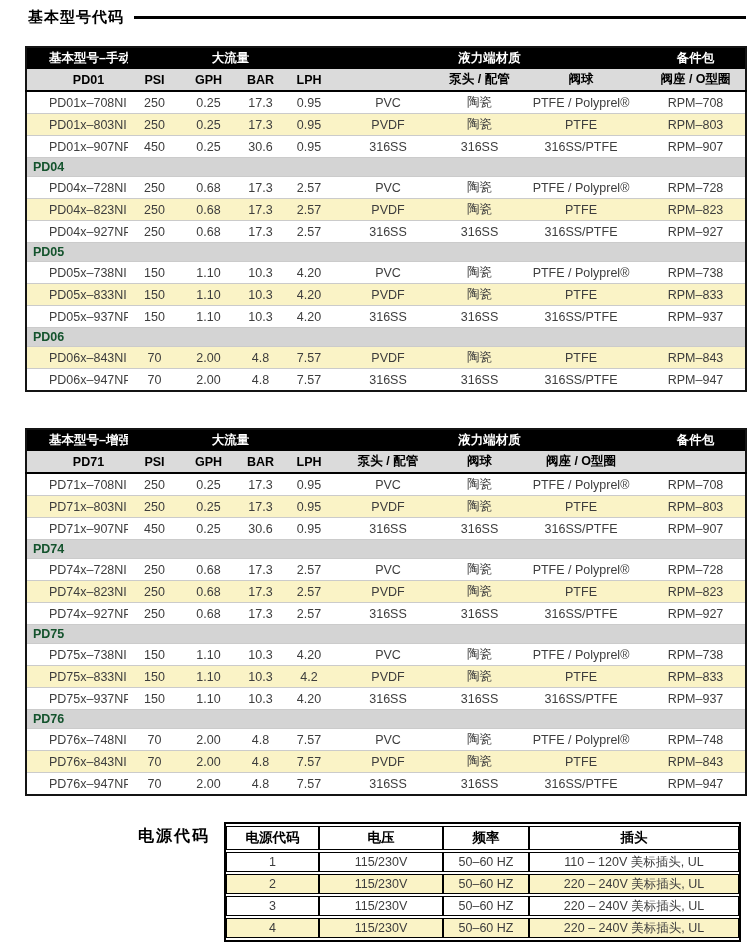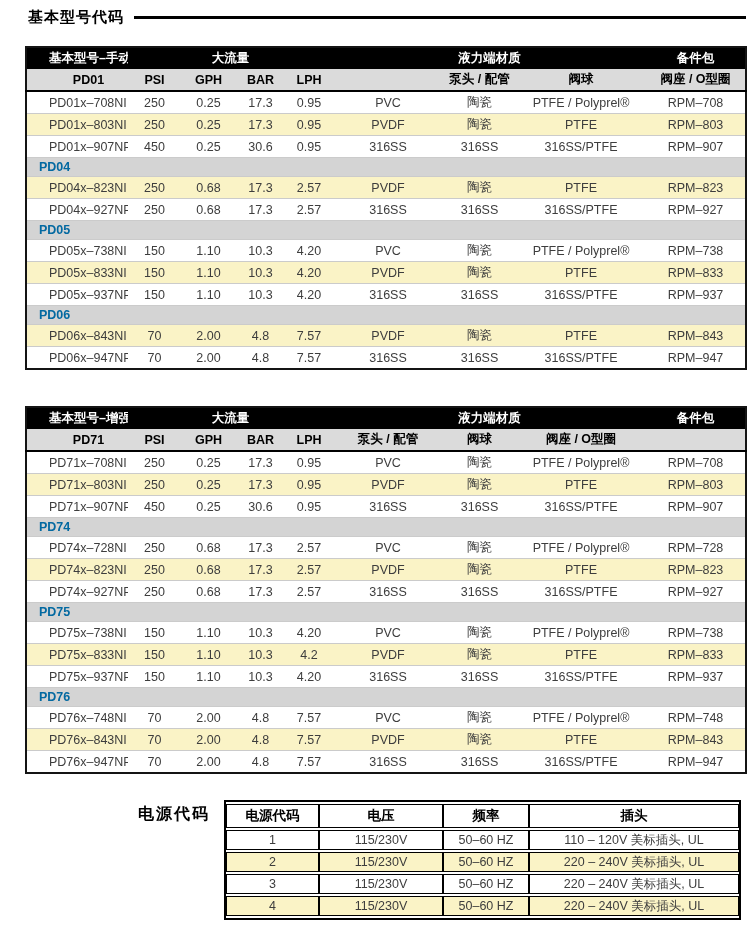--- a/index.html
+++ b/index.html
@@ -28,22 +28,22 @@
   }
   .model-table tr.sub th{
     background:#dbdbdb;color:#000;font-weight:bold;height:21px;text-align:center;
     border-bottom:2px solid #000000;
   }
   .model-table th.left,.model-table td.left{text-align:left;padding-left:22px;}
   .model-table tbody td{height:21px;text-align:center;color:#3d3d3d;background:#fff;}
   .model-table tbody tr+tr td{border-top:1px solid #cbcbcb;}
   .model-table tbody tr.hl td{background:#faf3c6;}
   .model-table tbody tr.section td{
-    background:#d4d4d4;color:#0369a1;font-weight:bold;text-align:left;
-    padding-left:12px;height:18px;
+    background:#d4d4d4;color:#14532d;font-weight:bold;text-align:left;
+    padding-left:6px;height:18px;
   }
 
   
   .power{display:flex;align-items:flex-start;margin:26px 0 0 138px;}
   .power-label{font-size:16px;font-weight:bold;color:#000;letter-spacing:2px;margin-top:4px;white-space:nowrap;}
   .power-table{
     margin-left:14px;width:513px;table-layout:fixed;
     border-collapse:separate;border-spacing:0 2px;border:2px solid #000;
     font-size:12.5px;background:#fff;
   }
@@ -127,20 +127,31 @@
           <td>0.25</td>
           <td>30.6</td>
           <td>0.95</td>
           <td>316SS</td>
           <td>316SS</td>
           <td>316SS/PTFE</td>
           <td>RPM–907</td>
         </tr>
         <tr class="section">
           <td colspan="9">PD04</td>
+        </tr>
+        <tr class="">
+          <td class="left">PD04x–728NI</td>
+          <td>250</td>
+          <td>0.68</td>
+          <td>17.3</td>
+          <td>2.57</td>
+          <td>PVC</td>
+          <td>陶瓷</td>
+          <td>PTFE / Polyprel®</td>
+          <td>RPM–728</td>
         </tr>
         <tr class="hl">
           <td class="left">PD04x–823NI</td>
           <td>250</td>
           <td>0.68</td>
           <td>17.3</td>
           <td>2.57</td>
           <td>PVDF</td>
           <td>陶瓷</td>
           <td>PTFE</td>

